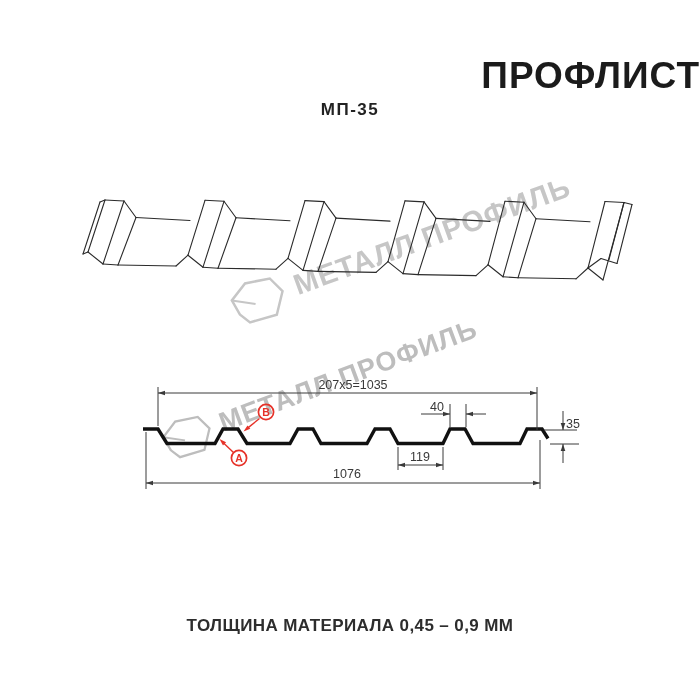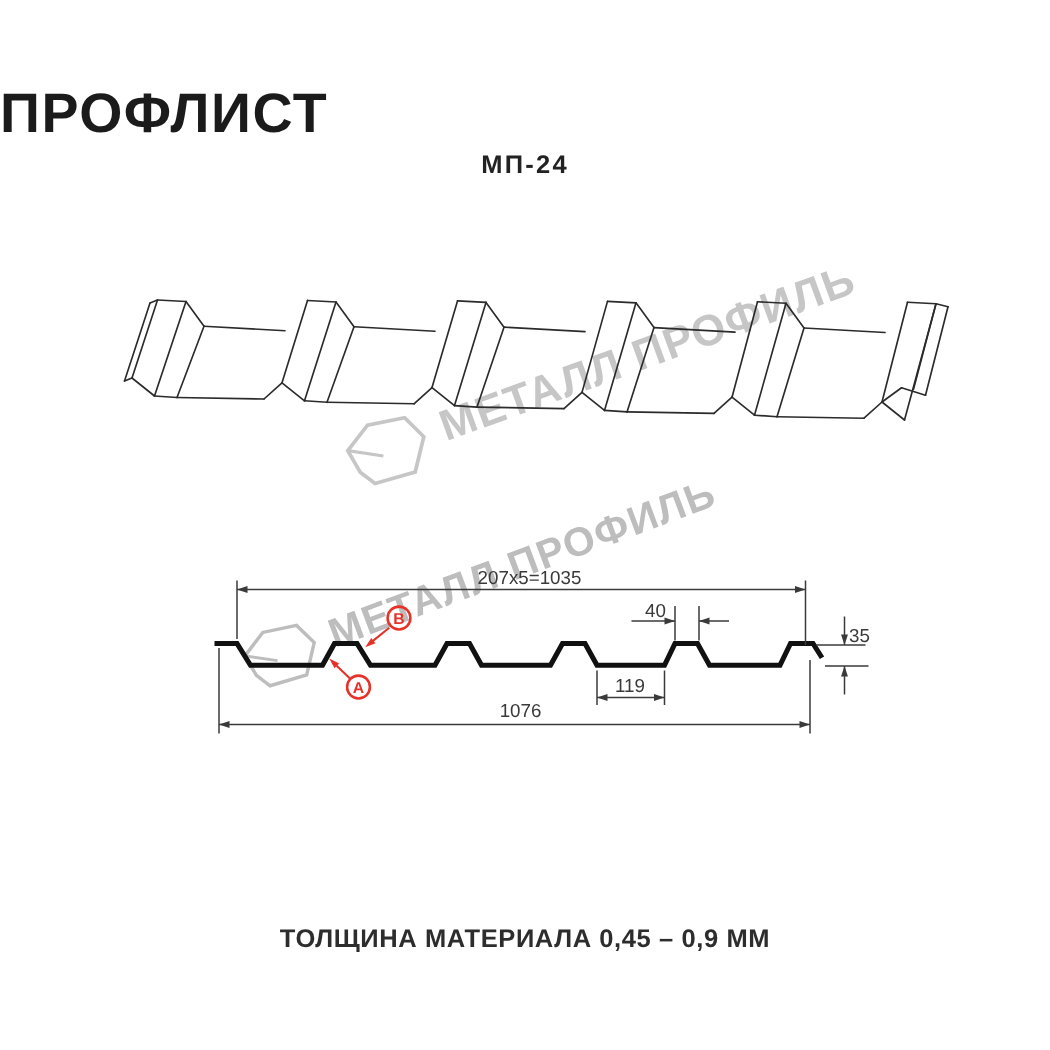--- a/index.html
+++ b/index.html
@@ -2,21 +2,21 @@
 <html><head>
 <meta charset="utf-8">
 <style>
   html,body{margin:0;padding:0;}
   body{
     width:700px;height:700px;position:relative;background:#ffffff;overflow:hidden;
     font-family:"Liberation Sans","DejaVu Sans",sans-serif;
   }
   .abs{position:absolute;}
   #title{
-    left:0;top:55px;width:700px;text-align:left;
+    left:0;top:55px;width:700px;text-align:right;
     font-size:37px;font-weight:800;letter-spacing:1px;color:#1b1b1b;
   }
   #subtitle{
     left:0;top:100px;width:700px;text-align:center;
     font-size:17px;font-weight:700;letter-spacing:1.5px;color:#222;
   }
   #footer-text{
     left:0;top:616px;width:700px;text-align:center;
     font-size:17px;font-weight:700;letter-spacing:.4px;color:#2d2d2d;
   }
@@ -29,21 +29,21 @@
   #svg-main{left:0;top:0;z-index:2;}
   #svg-red{left:0;top:0;z-index:3;}
   svg{display:block;}
   .dimtxt{font-family:"Liberation Sans","DejaVu Sans",sans-serif;font-size:12.5px;fill:#3a3a3a;}
   .redtxt{font-family:"Liberation Sans","DejaVu Sans",sans-serif;font-size:10.5px;font-weight:700;}
 </style>
 </head>
 <body>
 
 <div class="abs" id="title">ПРОФЛИСТ</div>
-<div class="abs" id="subtitle">МП-24</div>
+<div class="abs" id="subtitle">МП-35</div>
 
 <div class="abs wm" id="wm-a">
   <svg width="58" height="46" viewBox="0 0 60 48">
     <path d="M6,32 L3,15 L22,3 L48,7 L56,24 L42,45 L13,43 Z" fill="none" stroke="currentColor" stroke-width="2.6"></path>
     <path d="M3,15 L25,27" fill="none" stroke="currentColor" stroke-width="2.2"></path>
   </svg>
   <span class="wm-text">МЕТАЛЛ ПРОФИЛЬ</span>
 </div>
 
 <div class="abs wm" id="wm-b">

